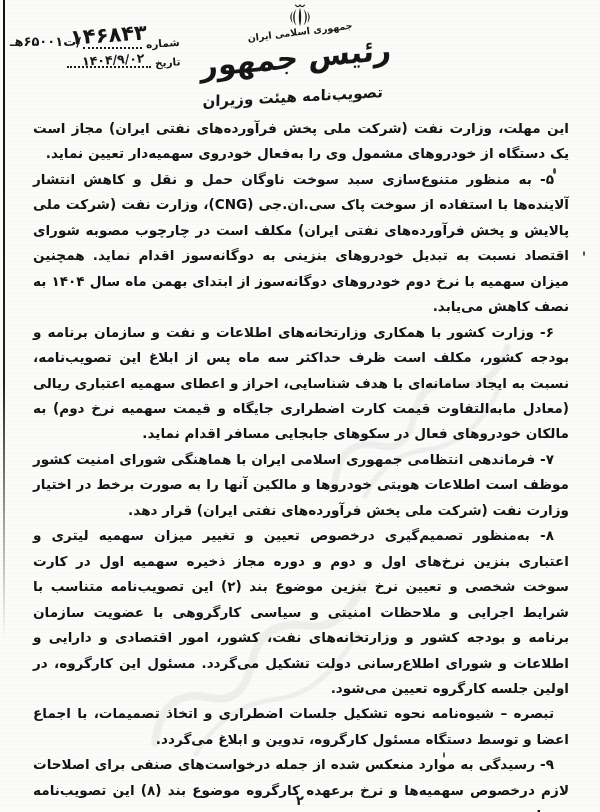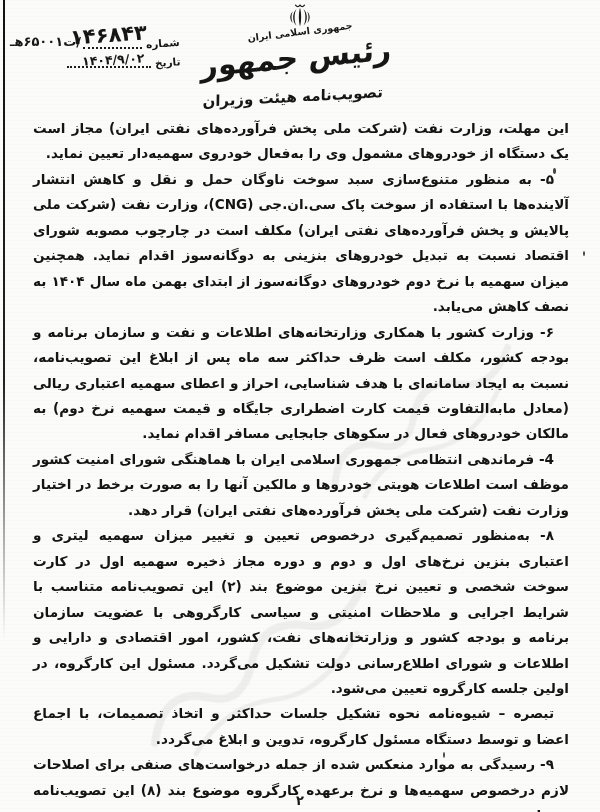--- a/index.html
+++ b/index.html
@@ -123,23 +123,23 @@
     <span class="ref-line">
       <span class="date-handwritten">۱۴۰۴/۹/۰۲</span>
     </span>
   </div>
 </div>
 
 <div class="doc-body">
     <p>این مهلت، وزارت نفت (شرکت ملی پخش فرآورده‌های نفتی ایران) مجاز است یک دستگاه از خودروهای مشمول وی را به‌فعال خودروی سهمیه‌دار تعیین نماید.</p>
     <p class="indent">۵- به منظور متنوع‌سازی سبد سوخت ناوگان حمل و نقل و کاهش انتشار آلاینده‌ها با استفاده از سوخت پاک سی.ان.جی (CNG)، وزارت نفت (شرکت ملی پالایش و پخش فرآورده‌های نفتی ایران) مکلف است در چارچوب مصوبه شورای اقتصاد نسبت به تبدیل خودروهای بنزینی به دوگانه‌سوز اقدام نماید. همچنین میزان سهمیه با نرخ دوم خودروهای دوگانه‌سوز از ابتدای بهمن ماه سال ۱۴۰۴ به نصف کاهش می‌یابد.</p>
     <p class="indent">۶- وزارت کشور با همکاری وزارتخانه‌های اطلاعات و نفت و سازمان برنامه و بودجه کشور، مکلف است ظرف حداکثر سه ماه پس از ابلاغ این تصویب‌نامه، نسبت به ایجاد سامانه‌ای با هدف شناسایی، احراز و اعطای سهمیه اعتباری ریالی (معادل مابه‌التفاوت قیمت کارت اضطراری جایگاه و قیمت سهمیه نرخ دوم) به مالکان خودروهای فعال در سکوهای جابجایی مسافر اقدام نماید.</p>
-    <p class="indent">4- فرماندهی انتظامی جمهوری اسلامی ایران با هماهنگی شورای امنیت کشور موظف است اطلاعات هویتی خودروها و مالکین آنها را به صورت برخط در اختیار وزارت نفت (شرکت ملی پخش فرآورده‌های نفتی ایران) قرار دهد.</p>
+    <p class="indent">۷- فرماندهی انتظامی جمهوری اسلامی ایران با هماهنگی شورای امنیت کشور موظف است اطلاعات هویتی خودروها و مالکین آنها را به صورت برخط در اختیار وزارت نفت (شرکت ملی پخش فرآورده‌های نفتی ایران) قرار دهد.</p>
     <p class="indent">۸- به‌منظور تصمیم‌گیری درخصوص تعیین و تغییر میزان سهمیه لیتری و اعتباری بنزین نرخ‌های اول و دوم و دوره مجاز ذخیره سهمیه اول در کارت سوخت شخصی و تعیین نرخ بنزین موضوع بند (۲) این تصویب‌نامه متناسب با شرایط اجرایی و ملاحظات امنیتی و سیاسی کارگروهی با عضویت سازمان برنامه و بودجه کشور و وزارتخانه‌های نفت، کشور، امور اقتصادی و دارایی و اطلاعات و شورای اطلاع‌رسانی دولت تشکیل می‌گردد. مسئول این کارگروه، در اولین جلسه کارگروه تعیین می‌شود.</p>
-    <p class="indent">تبصره – شیوه‌نامه نحوه تشکیل جلسات حداکثر و اتخاذ تصمیمات، با اجماع اعضا و توسط دستگاه مسئول کارگروه، تدوین و ابلاغ می‌گردد.</p>
+    <p class="indent">تبصره – شیوه‌نامه نحوه تشکیل جلسات اضطراری و اتخاذ تصمیمات، با اجماع اعضا و توسط دستگاه مسئول کارگروه، تدوین و ابلاغ می‌گردد.</p>
     <p class="indent">۹- رسیدگی به موارد منعکس شده از جمله درخواست‌های صنفی برای اصلاحات لازم درخصوص سهمیه‌ها و نرخ برعهده کارگروه موضوع بند (۸) این تصویب‌نامه می‌باشد.</p>
   </div>
 
 <div class="page-number">۲</div>
 <div class="footer-cut"></div>
 
 <span class="speck sp1"></span>
 <span class="speck sp2"></span>
 <span class="speck sp3"></span>
 

